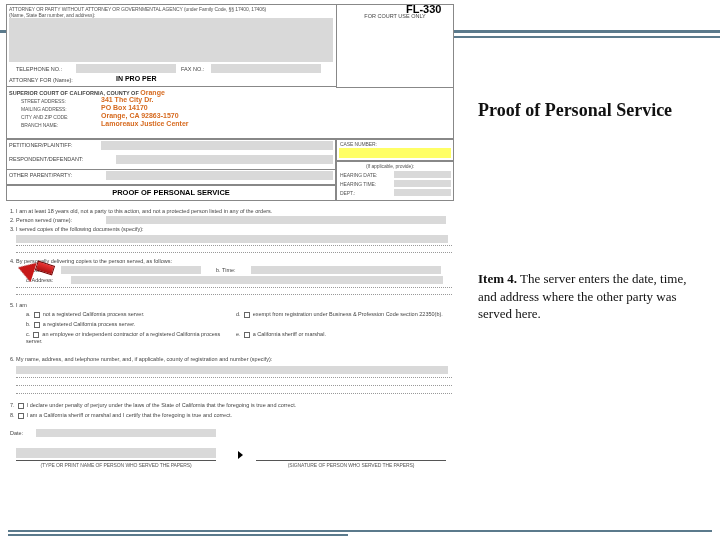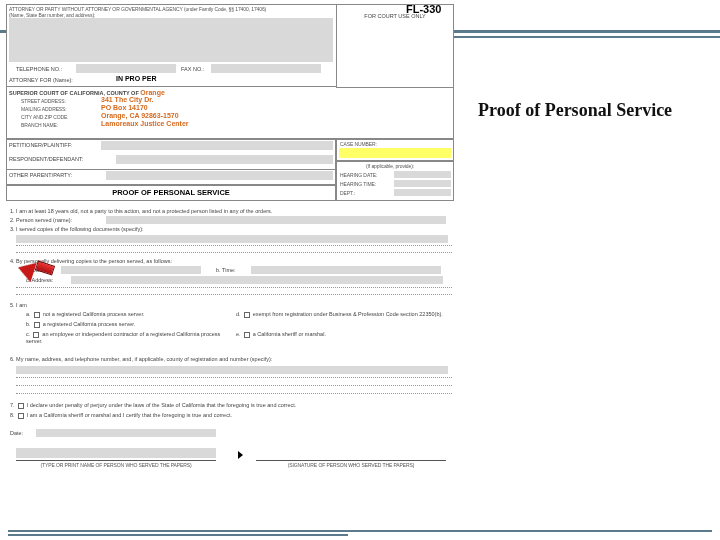--- a/index.html
+++ b/index.html
@@ -153,20 +153,23 @@
 
 <div class="slide">
 
   <div class="rule-top">
     <div class="line1"></div>
     <div class="line2"></div>
   </div>
 
   <div class="title-right">Proof of Personal Service</div>
 
+  <div class="note-right">
+    <span class="lead">Item 4.</span><span>  The server enters the date, time, and address where the other party was served  here.</span>
+  </div>
 
   <div class="form">
 
     <div class="box" style="left:0; top:0; width:448px; height:135px;"></div>
 
     <div class="box" style="left:330px; top:0; width:118px; height:84px;"></div>
     <div style="position:absolute; left:400px; top:-1px; font-size:11px; font-weight:bold; color:#000;">FL-330</div>
     <div style="position:absolute; left:335px; top:9px;" class="tiny center">
       <span style="display:inline-block; width:108px;">FOR COURT USE ONLY</span>
     </div>

